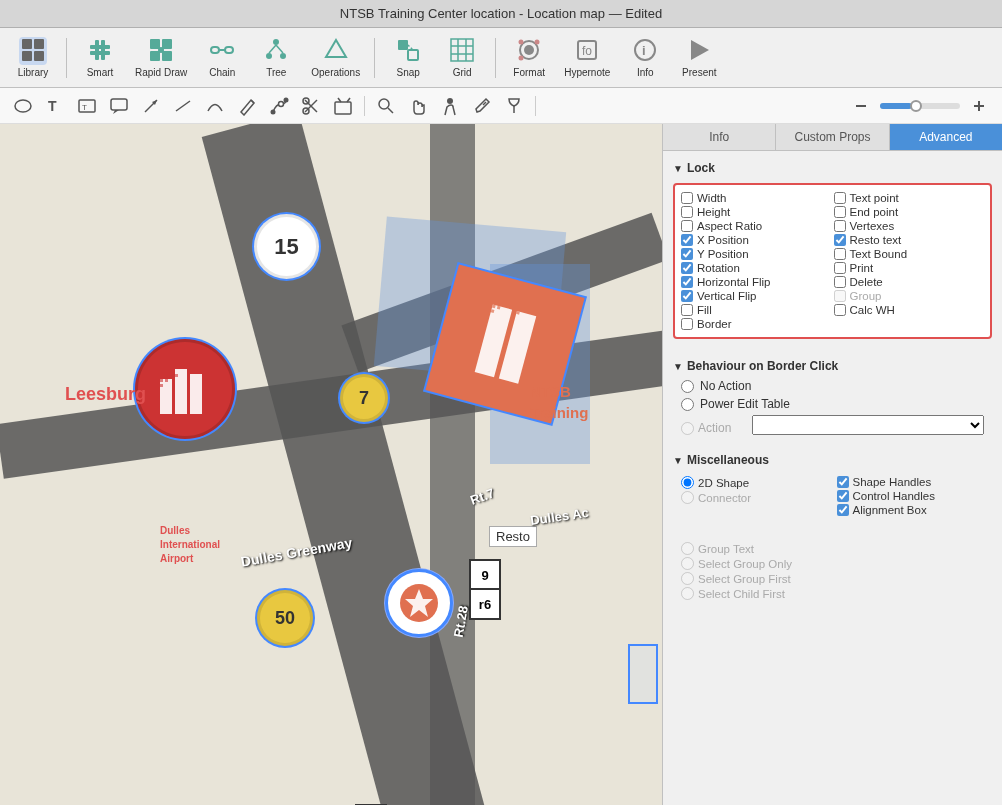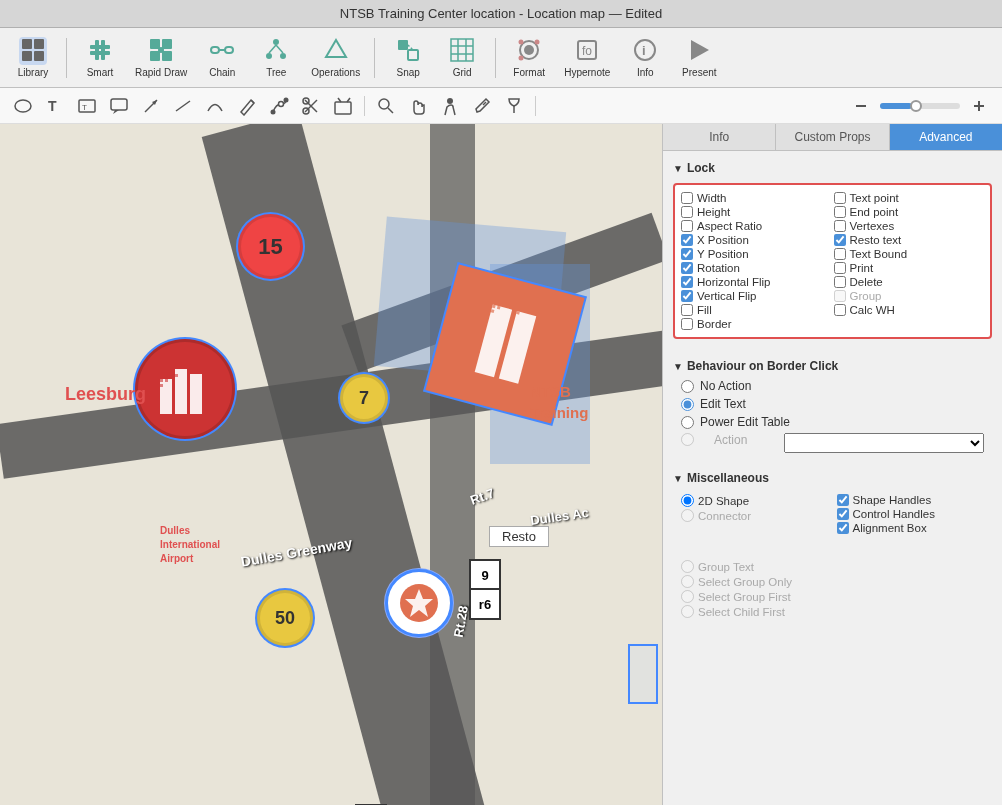--- a/index.html
+++ b/index.html
@@ -49,23 +49,23 @@
 
     
     .radio-row { display: flex; align-items: center; gap: 6px; padding: 2px 8px; }
     .radio-row input[type=radio] { cursor: pointer; }
     .radio-row label { font-size: 12px; color: #333; cursor: pointer; }
     .radio-row input[type=radio]:checked { accent-color: #4a90d9; }
 
     
     .misc-grid { display: grid; grid-template-columns: 1fr 1fr; gap: 2px 8px; padding: 4px 8px; }
 
-    .action-dropdown { display: flex; align-items: flex-start; gap: 20px; padding: 2px 8px; }
+    .action-dropdown { display: flex; align-items: flex-end; gap: 4px; padding: 2px 8px; }
     .action-dropdown select { flex: 1; font-size: 11px; padding: 2px; }
-    .map-text { position: absolute; font-size: 13px; color: #333; background: white; border: 1px solid #aaa; padding: 2px 12px; }
+    .map-text { position: absolute; font-size: 13px; color: #333; background: white; border: 1px solid #aaa; padding: 2px 6px; }
 
     
     svg { display: block; }
   </style>
 </head>
 <body>
 
 <div id="title-bar">
   <span>NTSB Training Center location - Location map — Edited</span>
 </div>
@@ -351,21 +351,21 @@
           <rect x="5" y="20" width="12" height="35" fill="white" opacity="0.9"></rect>
           <rect x="20" y="10" width="12" height="45" fill="white" opacity="0.9"></rect>
           <rect x="35" y="15" width="12" height="40" fill="white" opacity="0.9"></rect>
           <rect x="5" y="20" width="3" height="3" fill="#cc3333" opacity="0.6"></rect>
           <rect x="10" y="20" width="3" height="3" fill="#cc3333" opacity="0.6"></rect>
           <rect x="5" y="25" width="3" height="3" fill="#cc3333" opacity="0.6"></rect>
           <rect x="20" y="15" width="3" height="3" fill="#cc3333" opacity="0.6"></rect>
         </svg>
       </div>
 
-      <div style="position:absolute; left:238px; top:90px; width:65px; height:65px; border-radius:50%; background:#ef4444; display:flex; align-items:center; justify-content:center; font-weight:bold; font-size:22px; color:#333; border:3px solid rgba(0,0,0,0.1); box-shadow:0 0 0 2px #4488ff;">15</div>
+      <div style="position:absolute; left:254px; top:90px; width:65px; height:65px; border-radius:50%; background:#ffffff; display:flex; align-items:center; justify-content:center; font-weight:bold; font-size:22px; color:#333; border:3px solid rgba(0,0,0,0.1); box-shadow:0 0 0 2px #4488ff;">15</div>
 
       <div style="position:absolute; left:340px; top:250px; width:48px; height:48px; border-radius:50%; background:#e8c840; display:flex; align-items:center; justify-content:center; font-weight:bold; font-size:18px; color:#333; border:3px solid rgba(0,0,0,0.1); box-shadow:0 0 0 2px #4488ff;">7</div>
 
       <div style="position:absolute; left:440px; top:155px; width:130px; height:130px; background:#e07050; transform:rotate(15deg); display:flex; align-items:center; justify-content:center; box-shadow:0 0 0 2px #4488ff;">
         <svg width="65" height="80" viewBox="0 0 65 80">
           <rect x="10" y="5" width="20" height="70" fill="white" opacity="0.9"></rect>
           <rect x="35" y="5" width="20" height="70" fill="white" opacity="0.9"></rect>
           <rect x="10" y="5" width="3" height="3" fill="#e07050" opacity="0.7"></rect>
           <rect x="15" y="5" width="3" height="3" fill="#e07050" opacity="0.7"></rect>
           <rect x="10" y="10" width="3" height="3" fill="#e07050" opacity="0.7"></rect>
@@ -518,24 +518,20 @@
     <div class="panel-section">
       <div class="section-header">
         <span class="arrow">▼</span>
         <span>Behaviour on Border Click</span>
       </div>
       <div class="radio-row">
         <input type="radio" name="dbl" id="dbl-none" style="">
         <label for="dbl-none">No Action</label>
       </div>
       <div class="radio-row">
-        <input type="radio" name="dbl" id="dbl-edit" checked="" style="">
-        <label for="dbl-edit">Edit Text</label>
-      </div>
-      <div class="radio-row">
         <input type="radio" name="dbl" id="dbl-power" style="">
         <label for="dbl-power">Power Edit Table</label>
       </div>
       <div class="action-dropdown">
         <input type="radio" name="dbl" id="dbl-action" disabled="" style="">
         <label for="dbl-action" style="color:#aaa; min-width:50px;">Action</label>
         <select style="flex:1; font-size:11px;">
           <option></option>
         </select>
       </div>

